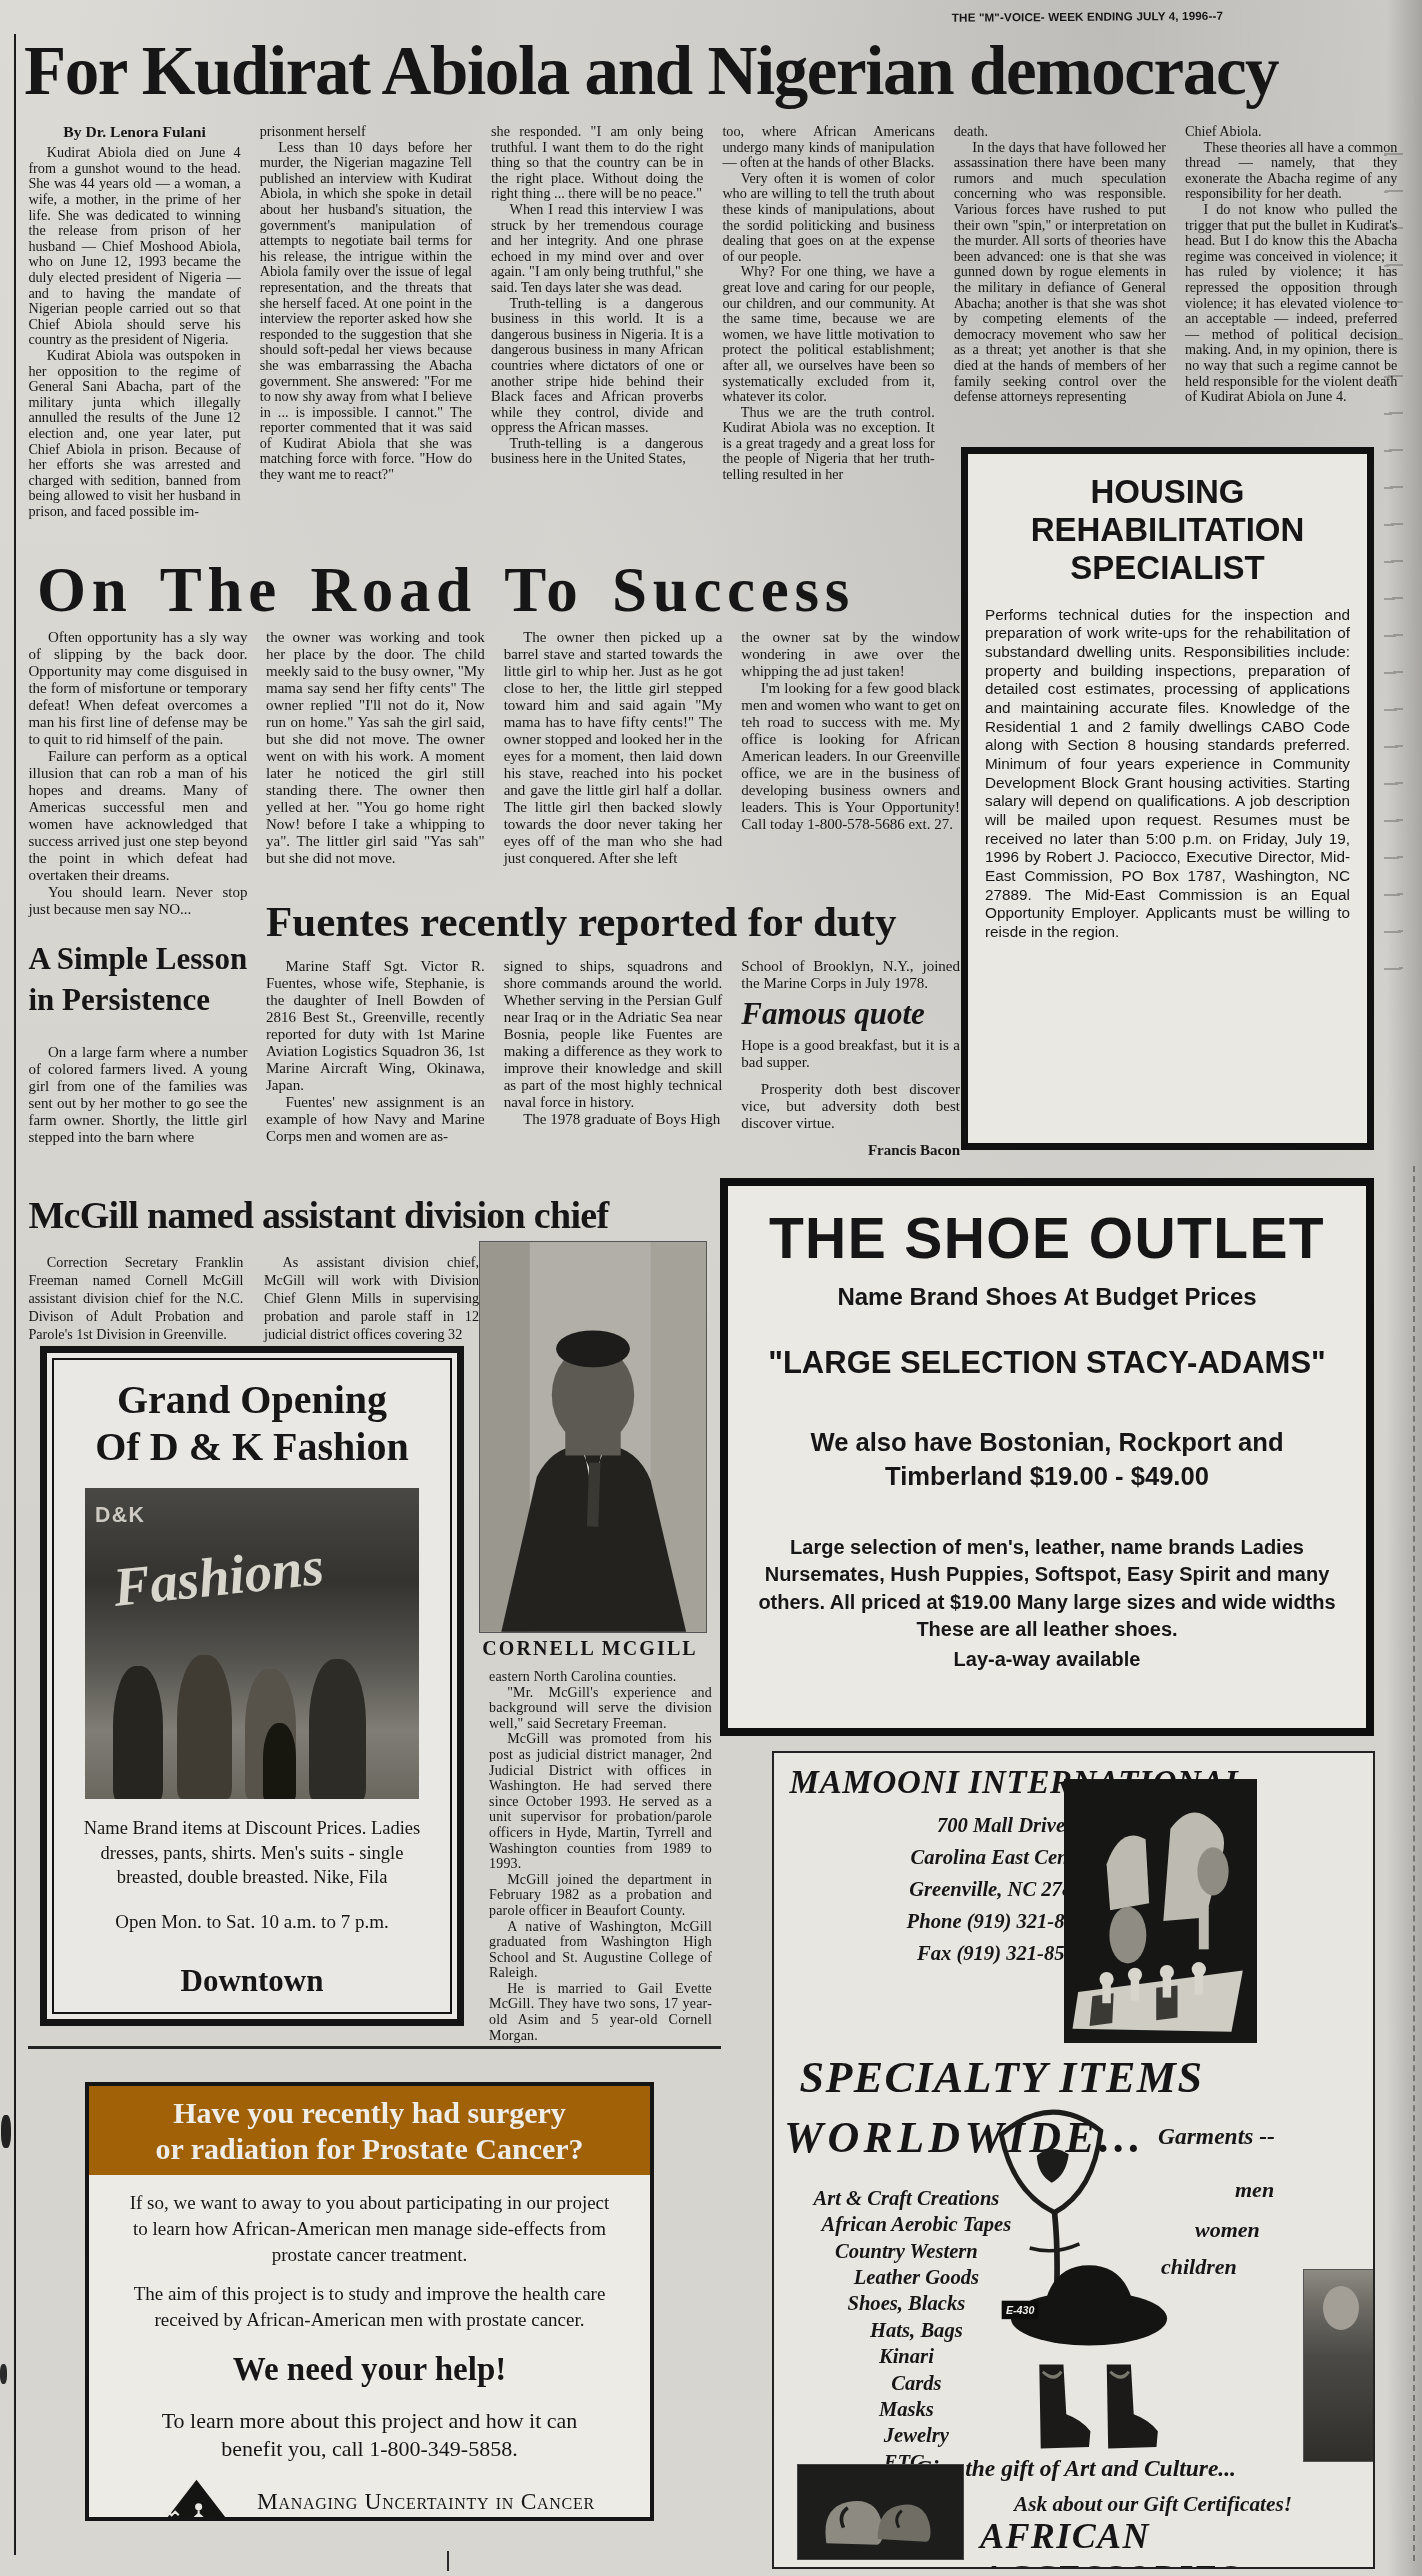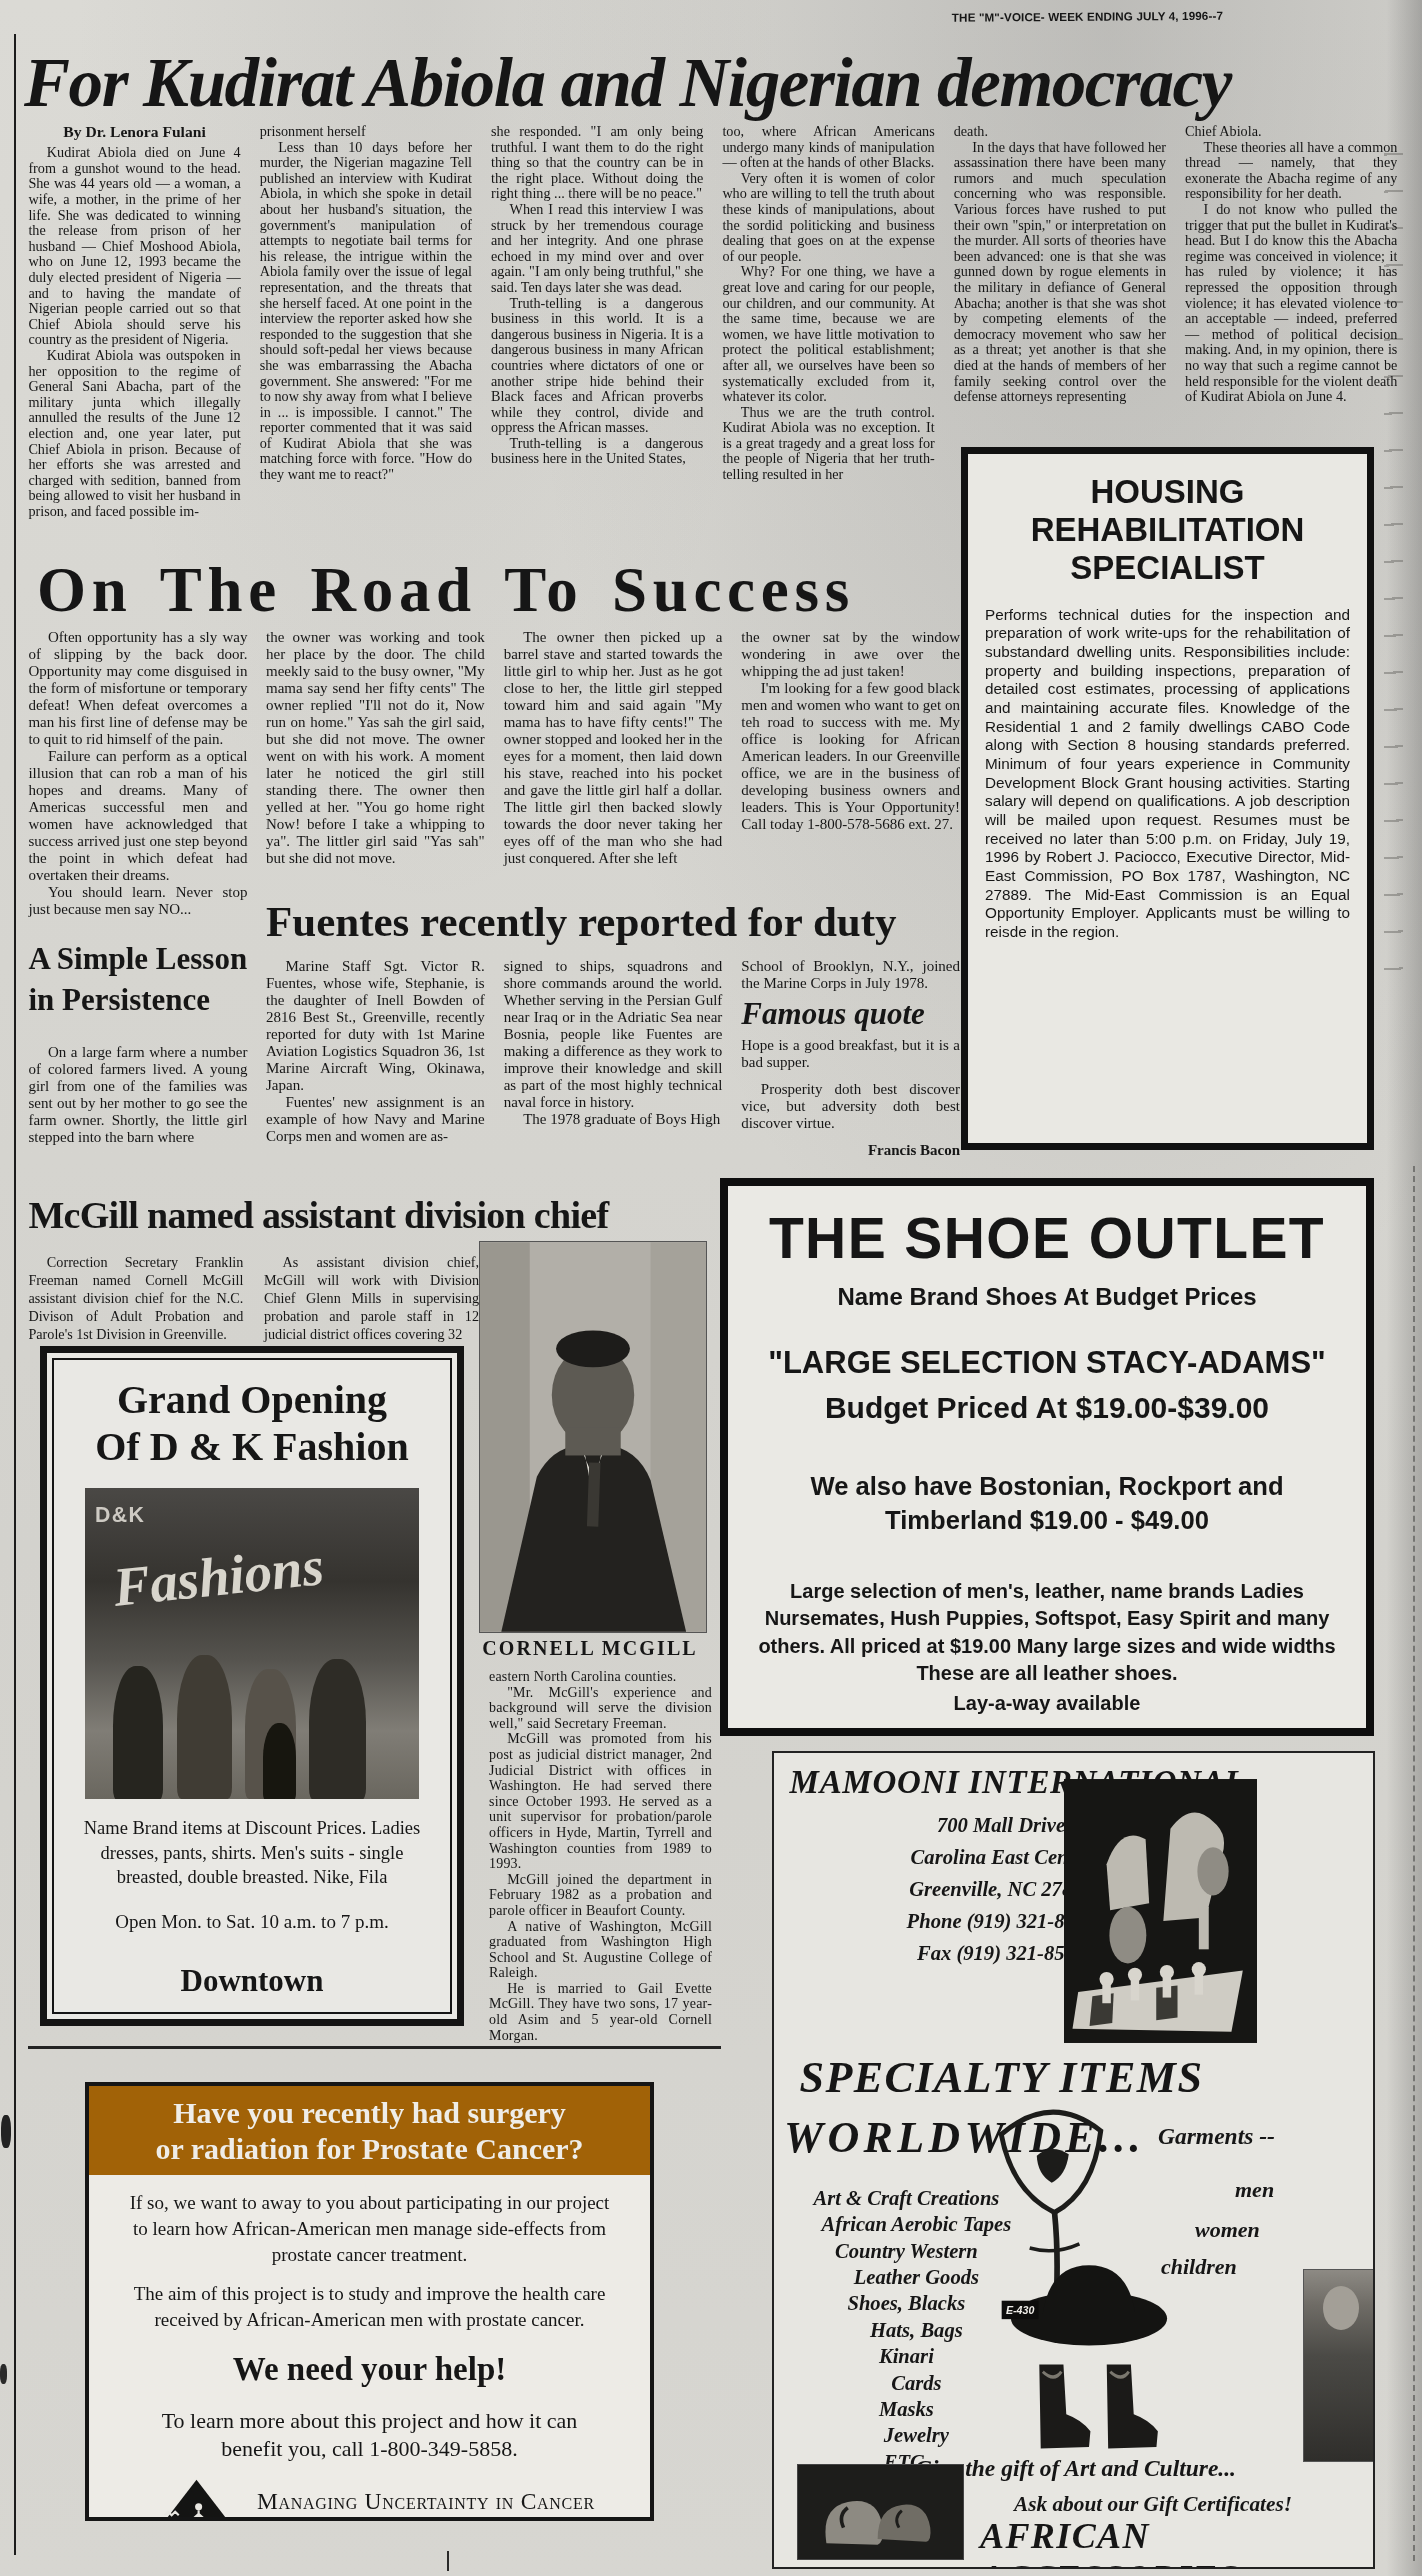--- a/index.html
+++ b/index.html
@@ -16,21 +16,21 @@
   
   .edge-line{left:13.5px;top:34px;width:2.8px;height:2521px;background:#1c1c1c;}
   .blob1{left:1.4px;top:2115px;width:10px;height:33px;background:#222;border-radius:40%;}
   .blob2{left:0;top:2364px;width:7.1px;height:20px;background:#2a2a2a;border-radius:40%;}
   .fold-line{left:1413px;top:1166px;height:1395px;width:0;border-left:2.1px dashed #6b6b68;opacity:.85;}
   .tick{left:447px;top:2551px;width:2.1px;height:20px;background:#2a2a2a;}
   .scribble{left:1384px;top:135px;width:18.5px;height:839px;opacity:.5;
     background:repeating-linear-gradient(178deg,transparent 0 18.5px,#6c6b67 18.5px 20.6px,transparent 20.6px 37px);}
   
   .masthead{left:882px;top:10px;width:341px;text-align:right;font-size:11.7px;letter-spacing:0.1px;transform:rotate(-.4deg);}
-  .headline{left:24px;top:48px;width:1369px;font-size:69px;line-height:1.02;letter-spacing:-1.4px;white-space:nowrap;font-style:italic;}
+  .headline{left:24px;top:36px;width:1369px;font-size:69px;line-height:1.02;letter-spacing:-1.4px;white-space:nowrap;}
   
   .news p{margin:0;text-indent:1.3em;text-align:justify;}
   .cont p:first-child{text-indent:0;}
   .lead-cols{left:28.4px;top:124px;width:1369px;height:407px;display:flex;gap:19px;overflow:hidden;font-size:14.2px;line-height:15.6px;}
   .lead-cols .col{flex:1;}
   .byline{font-size:15.6px;text-align:center;font-weight:bold;margin-bottom:5.7px;}
   
   .housing{left:961px;top:447px;width:413px;height:703px;box-sizing:border-box;border:7.8px solid #111;
     background:#e9e8e3;padding:18.5px 17px 0;overflow:hidden;}
   .housing-title p{margin:0;font-size:33px;line-height:1.16;text-align:center;font-weight:bold;}
@@ -288,21 +288,20 @@
         </div>
     </div>
   </div>
 
   <div class="abs rule-h"></div>
 
   <div class="abs shoe sans b">
     <div class="t1">THE SHOE OUTLET</div>
     <div class="t2">Name Brand Shoes At Budget Prices</div>
     <div class="t3">"LARGE SELECTION STACY-ADAMS"</div>
-    <div class="t4">Budget Priced At $19.00-$39.00</div>
     <div class="t5">We also have Bostonian, Rockport and Timberland $19.00 - $49.00</div>
     <div class="t6">Large selection of men's, leather, name brands Ladies Nursemates, Hush Puppies, Softspot, Easy Spirit and many others. All priced at $19.00 Many large sizes and wide widths These are all leather shoes.</div>
     <div class="t7">Lay-a-way available</div>
   </div>
 
   <div class="abs mamooni">
     <div class="mam-title">MAMOONI INTERNATIONAL</div>
     <div class="mam-addr">
         <p>700 Mall Drive</p>
         <p>Carolina East Center</p>

